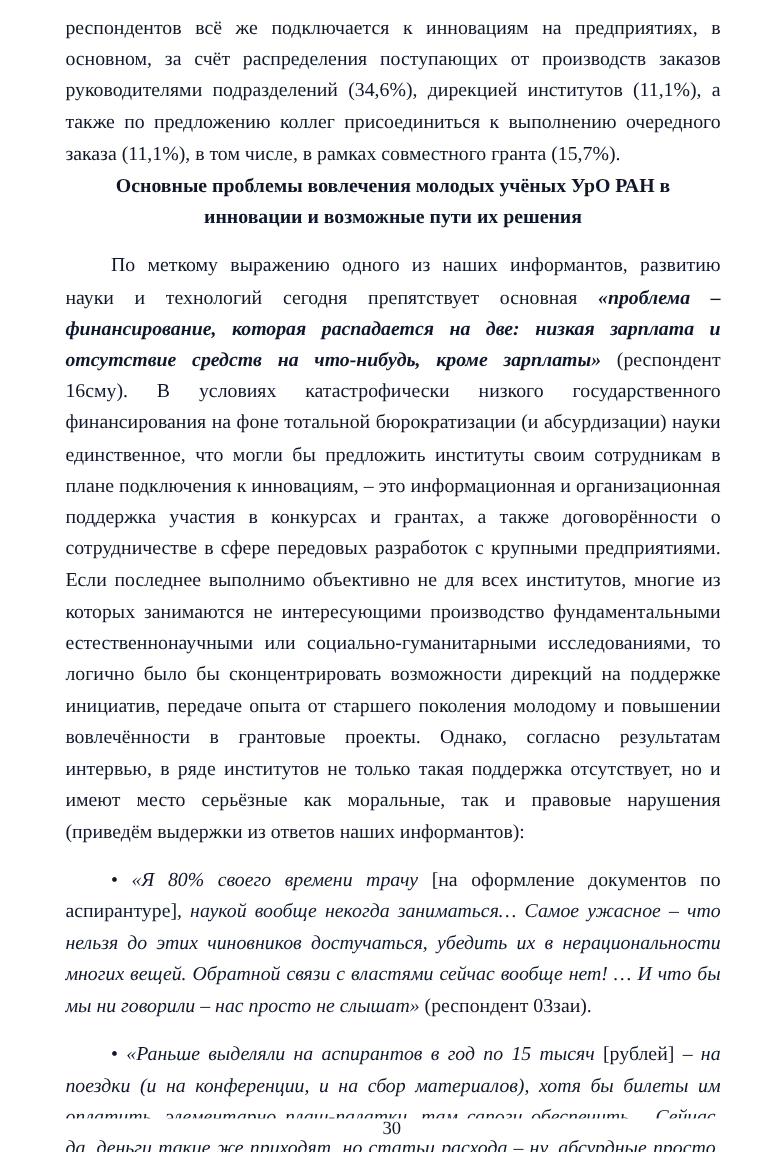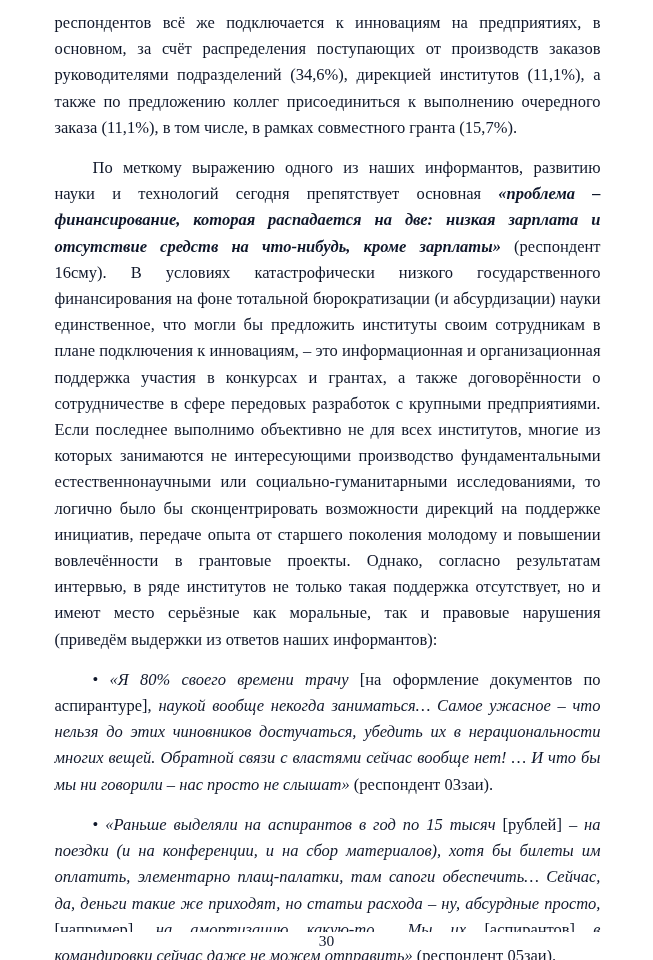--- a/index.html
+++ b/index.html
@@ -50,19 +50,20 @@
     line-height: 18px;
     background: #ffffff;
   }
 </style>
 </head>
 <body>
 
 <div class="page">
   <div class="content" id="content">
       <p class="para body"><span class="normal">респондентов всё же подключается к инновациям на предприятиях, в основном, за счёт распределения поступающих от производств заказов руководителями подразделений (34,6%), дирекцией институтов (11,1%), а также по предложению коллег присоединиться к выполнению очередного заказа (11,1%), в том числе, в рамках совместного гранта (15,7%).</span></p>
+      <p class="para heading"><span class="bold">Основные проблемы вовлечения молодых учёных УрО РАН в инновации и возможные пути их решения</span></p>
       <p class="para body indent"><span class="normal">По меткому выражению одного из наших информантов, развитию науки и технологий сегодня препятствует основная </span><span class="bold-italic">«проблема – финансирование, которая распадается на две: низкая зарплата и отсутствие средств на что-нибудь, кроме зарплаты»</span><span class="normal"> (респондент 16сму). В условиях катастрофически низкого государственного финансирования на фоне тотальной бюрократизации (и абсурдизации) науки единственное, что могли бы предложить институты своим сотрудникам в плане подключения к инновациям, – это информационная и организационная поддержка участия в конкурсах и грантах, а также договорённости о сотрудничестве в сфере передовых разработок с крупными предприятиями. Если последнее выполнимо объективно не для всех институтов, многие из которых занимаются не интересующими производство фундаментальными естественнонаучными или социально-гуманитарными исследованиями, то логично было бы сконцентрировать возможности дирекций на поддержке инициатив, передаче опыта от старшего поколения молодому и повышении вовлечённости в грантовые проекты. Однако, согласно результатам интервью, в ряде институтов не только такая поддержка отсутствует, но и имеют место серьёзные как моральные, так и правовые нарушения (приведём выдержки из ответов наших информантов):</span></p>
       <p class="para quote indent"><span class="marker">•&nbsp;</span><span class="italic">«Я 80% своего времени трачу </span><span class="normal">[на оформление документов по аспирантуре]</span><span class="italic">, наукой вообще некогда заниматься… Самое ужасное – что нельзя до этих чиновников достучаться, убедить их в нерациональности многих вещей. Обратной связи с властями сейчас вообще нет! … И что бы мы ни говорили – нас просто не слышат»</span><span class="normal"> (респондент 03заи).</span></p>
       <p class="para quote indent"><span class="marker">•&nbsp;</span><span class="italic">«Раньше выделяли на аспирантов в год по 15 тысяч </span><span class="normal">[рублей]</span><span class="italic"> – на поездки (и на конференции, и на сбор материалов), хотя бы билеты им оплатить, элементарно плащ-палатки, там сапоги обеспечить… Сейчас, да, деньги такие же приходят, но статьи расхода – ну, абсурдные просто, </span><span class="normal">[например]</span><span class="italic">, на амортизацию какую-то… Мы их </span><span class="normal">[аспирантов]</span><span class="italic"> в командировки сейчас даже не можем отправить»</span><span class="normal"> (респондент 05заи).</span></p>
       <p class="para quote indent"><span class="marker">•&nbsp;</span><span class="italic">«Для научных организаций требования по аккредитации </span><span class="normal">[аспирантуры]</span><span class="italic">, откровенно говоря, абсурдные: они для образовательных учреждений составлены… Из-за того, что мы в прошлом году не успели аккредитацию пройти, у нас двух аспирантов в армию забрали… И что теперь даёт кандидатская степень? Только руководство</span></p>
     </div>
   <div class="footer">30</div>
 </div>
 
 </body></html>

